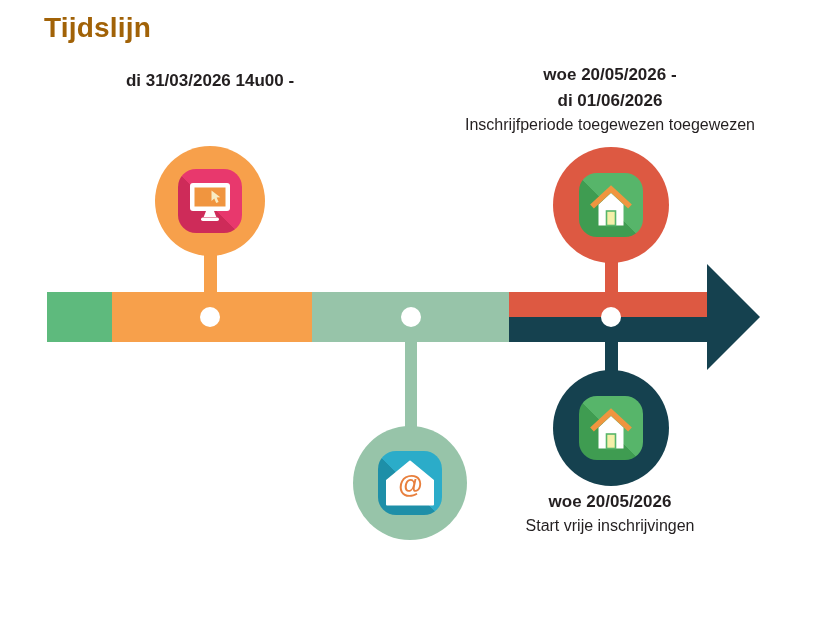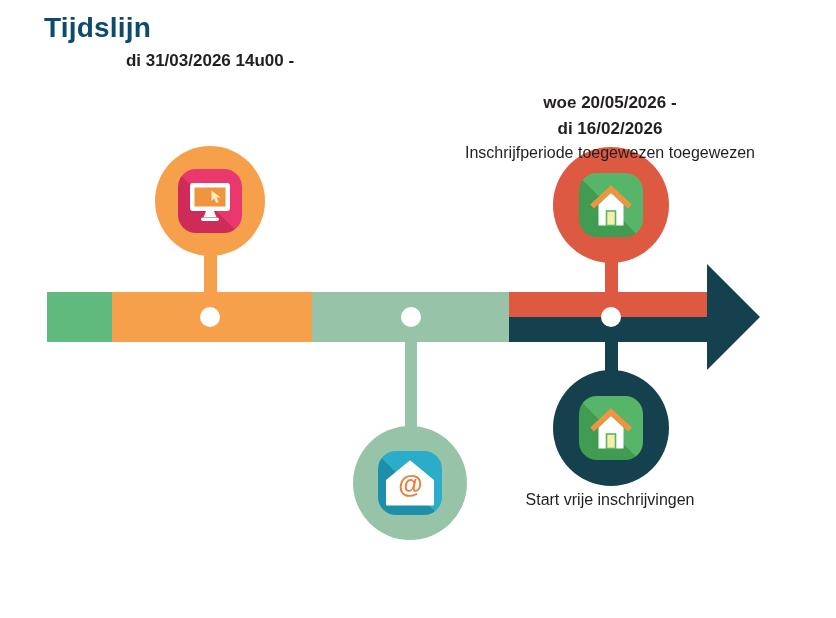--- a/index.html
+++ b/index.html
@@ -2,21 +2,21 @@
 <html><head>
 <meta charset="utf-8">
 <style>
   html,body{margin:0;padding:0;background:#fff;}
   .canvas{
     position:relative;width:836px;height:618px;background:#fff;overflow:hidden;
     font-family:"Liberation Sans",sans-serif;color:#231f20;
   }
   .title{
     position:absolute;left:44px;top:12px;margin:0;
-    font-size:28px;font-weight:bold;letter-spacing:.2px;color:#0c4a6e;
+    font-size:28px;font-weight:bold;letter-spacing:.2px;color:#a16207;
   }
   
   .seg{position:absolute;}
   #seg-green {left:47px; top:292px;width:65px; height:50px;}
   #seg-orange{left:112px;top:292px;width:200px;height:50px;}
   #seg-sage  {left:312px;top:292px;width:197px;height:50px;}
   #seg-red   {left:509px;top:292px;width:198px;height:25px;}
   #seg-teal  {left:509px;top:317px;width:198px;height:25px;}
   .arrowhead{
     position:absolute;left:707px;top:264px;width:0;height:0;
@@ -42,23 +42,23 @@
     position:absolute;width:64px;height:64px;border-radius:18px;
     background:linear-gradient(225deg,var(--base) 53%,var(--shade) 53%);
   }
   #m1-sq{left:178px;top:169px;}
   #m2-sq{left:378px;top:451px;}
   #m3-sq{left:579px;top:173px;}
   #m4-sq{left:579px;top:396px;}
   .isq svg{position:absolute;left:0;top:0;}
   
   .txt{position:absolute;width:350px;text-align:center;}
-  #m1-txt{left:35px; top:48px;}
+  #m1-txt{left:35px; top:68px;}
   #m2-txt{left:235px;top:549px;}
-  #m3-txt{left:435px;top:62px;margin-top:28px;}
+  #m3-txt{left:435px;top:62px;}
   #m4-txt{left:435px;top:489px;}
   .date{font-weight:bold;font-size:17px;line-height:26px;}
   .label{font-size:16px;line-height:22px;}
 </style>
 </head>
 <body>
 
 <div class="canvas" style="background: rgb(255, 255, 255);">
 
   <h1 class="title">Tijdslijn</h1>
@@ -116,22 +116,23 @@
       <rect x="27.5" y="38" width="9" height="14.5" stroke-width="1.6" style="fill: rgb(245, 239, 169); stroke: rgb(87, 181, 106);"></rect>
     </svg>
   </div>
 
   <div class="txt" id="m1-txt">
     <div class="date">di 31/03/2026 14u00 -</div>
   </div>
 
   <div class="txt" id="m3-txt">
     <div class="date">woe 20/05/2026 -</div>
-    <div class="date">di 16/02/2026</div>
+    <div class="date">di 01/06/2026</div>
     <div class="label">Inschrijfperiode toegewezen toegewezen</div>
   </div>
 
 
   <div class="txt" id="m4-txt">
+    <div class="date">woe 20/05/2026</div>
     <div class="label">Start vrije inschrijvingen</div>
   </div>
 
 </div>
 
 </body></html>

